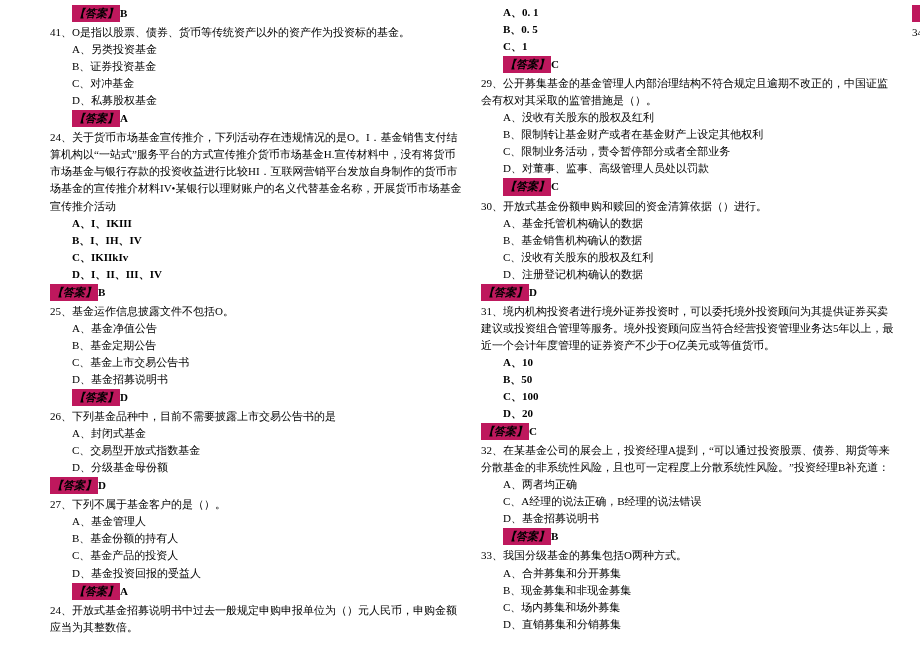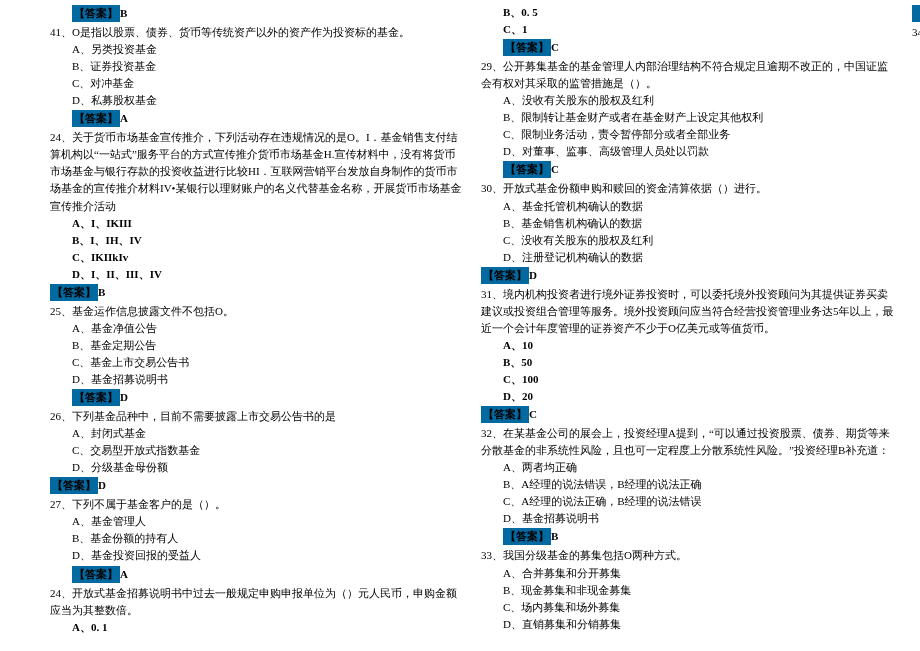--- a/index.html
+++ b/index.html
@@ -16,25 +16,26 @@
   }
   .cols {
     column-count: 2;
     column-gap: 16px;
     padding: 0 24px 0 50px;
     column-fill: auto;
     height: 645px;
   }
   .line { white-space: normal; word-break: break-all; }
   .ans-label {
-    background: #0369a1;
+    background: #be185d;
     display: inline-block;
     padding: 0 2px;
     font-weight: bold;
     margin: 1px 0;
+    font-style: italic;
   }
   .bold { font-weight: bold; }
   .indent { padding-left: 22px; }
   .q { margin-top: 1px; }
 </style>
 </head>
 <body>
 
 <div class="cols">
 
@@ -73,20 +74,21 @@
   <div class="line indent">A、封闭式基金</div>
   <div class="line indent">C、交易型开放式指数基金</div>
   <div class="line indent">D、分级基金母份额</div>
   <div class="line">
     <span class="ans-label">【答案】</span><span class="bold">D</span>
   </div>
 
   <div class="line q">27、下列不属于基金客户的是（）。</div>
   <div class="line indent">A、基金管理人</div>
   <div class="line indent">B、基金份额的持有人</div>
+  <div class="line indent">C、基金产品的投资人</div>
   <div class="line indent">D、基金投资回报的受益人</div>
   <div class="line indent">
     <span class="ans-label">【答案】</span><span class="bold">A</span>
   </div>
 
   <div class="line q">24、开放式基金招募说明书中过去一般规定申购申报单位为（）元人民币，申购金额应当为其整数倍。</div>
   <div class="line indent bold">A、0. 1</div>
   <div class="line indent bold">B、0. 5</div>
   <div class="line indent bold">C、1</div>
   <div class="line indent">
@@ -115,21 +117,20 @@
   <div class="line indent bold">A、10</div>
   <div class="line indent bold">B、50</div>
   <div class="line indent bold">C、100</div>
   <div class="line indent bold">D、20</div>
   <div class="line">
     <span class="ans-label">【答案】</span><span class="bold">C</span>
   </div>
 
   <div class="line q">32、在某基金公司的展会上，投资经理A提到，“可以通过投资股票、债券、期货等来分散基金的非系统性风险，且也可一定程度上分散系统性风险。”投资经理B补充道：</div>
   <div class="line indent">A、两者均正确</div>
-  <div class="line indent">B、A经理的说法错误，B经理的说法正确</div>
   <div class="line indent">C、A经理的说法正确，B经理的说法错误</div>
   <div class="line indent">D、基金招募说明书</div>
   <div class="line indent">
     <span class="ans-label">【答案】</span><span class="bold">B</span>
   </div>
 
   <div class="line q">33、我国分级基金的募集包括O两种方式。</div>
   <div class="line indent">A、合并募集和分开募集</div>
   <div class="line indent">B、现金募集和非现金募集</div>
   <div class="line indent">C、场内募集和场外募集</div>

